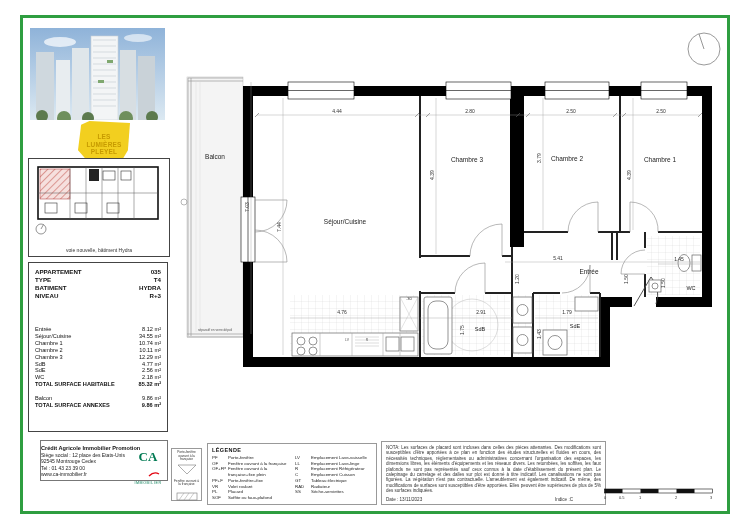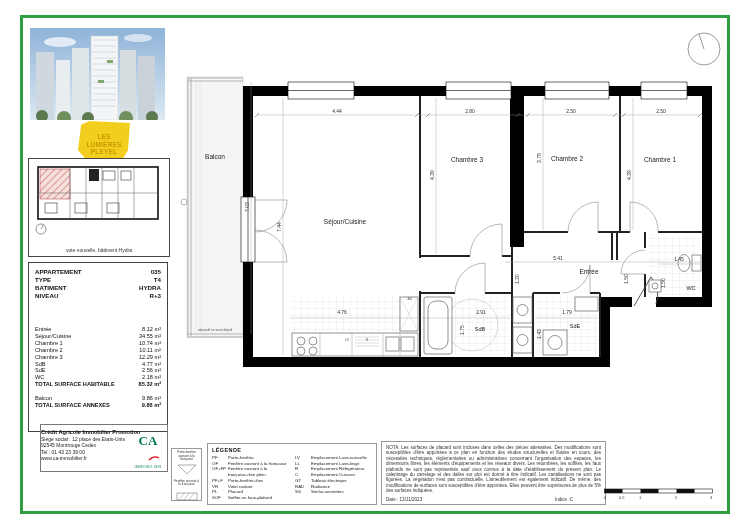--- a/index.html
+++ b/index.html
@@ -13,21 +13,21 @@
         display:flex;flex-direction:column;align-items:center;justify-content:center;}
   .logo span{font-size:6.5px;font-weight:bold;color:#c79b00;line-height:7.5px;letter-spacing:.2px;}
   .siteplan{position:absolute;left:28px;top:158px;width:140px;height:97px;border:1px solid #444;background:#fff;}
   .siteplan .cap{position:absolute;left:0;right:0;bottom:3px;text-align:center;font-size:5px;color:#333;}
   .infobox{position:absolute;left:28px;top:262px;width:140px;height:170px;border:1px solid #444;background:#fff;padding:5px 6px;box-sizing:border-box;}
   .irow{display:flex;justify-content:space-between;font-size:5.6px;line-height:6.9px;}
   .irow.h{font-size:6.2px;font-weight:bold;line-height:8px;}
   .irow.b{font-weight:bold;}
   .gap1{height:26px;} .gap2{height:7px;}
   
-  .promoter{position:absolute;left:40px;top:424px;width:128px;height:48px;border:1px solid #777;padding:4px 0;box-sizing:border-box;}
+  .promoter{position:absolute;left:40px;top:440px;width:128px;height:41px;border:1px solid #777;padding:4px 0;box-sizing:border-box;}
   .promoter .nm{font-size:5.6px;font-weight:bold;line-height:7px;}
   .promoter .ln{font-size:5px;line-height:6.3px;color:#222;}
   .calogo{position:absolute;right:4px;top:10px;width:30px;text-align:center;}
   .calogo .ca{font-family:"Liberation Serif",serif;font-weight:bold;font-size:13px;color:#007a53;line-height:12px;}
   .calogo .im{font-size:3.6px;letter-spacing:.6px;color:#007a53;}
   .wlegend{position:absolute;left:171px;top:448px;width:31px;height:53px;border:1px solid #999;padding:2px 1px;box-sizing:border-box;text-align:center;}
   .wlegend .t{font-size:3.2px;line-height:3.6px;color:#333;}
   .legendbox{position:absolute;left:207px;top:443px;width:170px;height:62px;border:1px solid #999;padding:3px 4px;box-sizing:border-box;}
   .legendbox .ttl{font-size:5.5px;font-weight:bold;letter-spacing:.4px;margin-bottom:2px;}
   .lcols{display:flex;gap:6px;}

